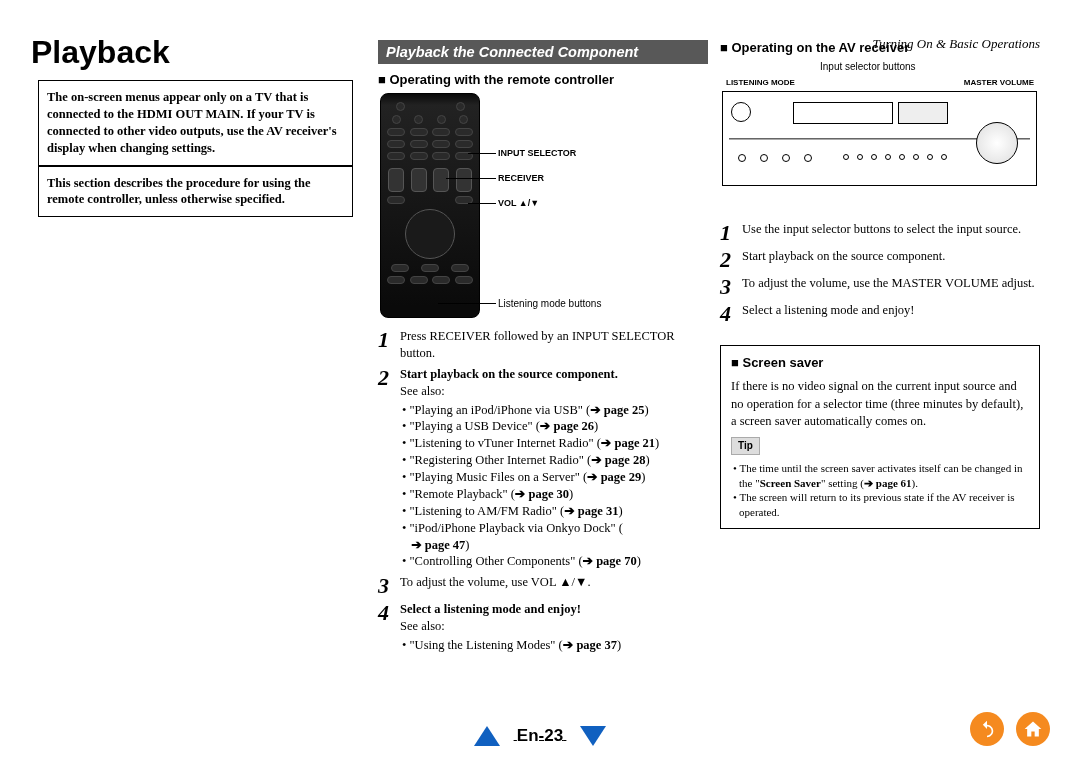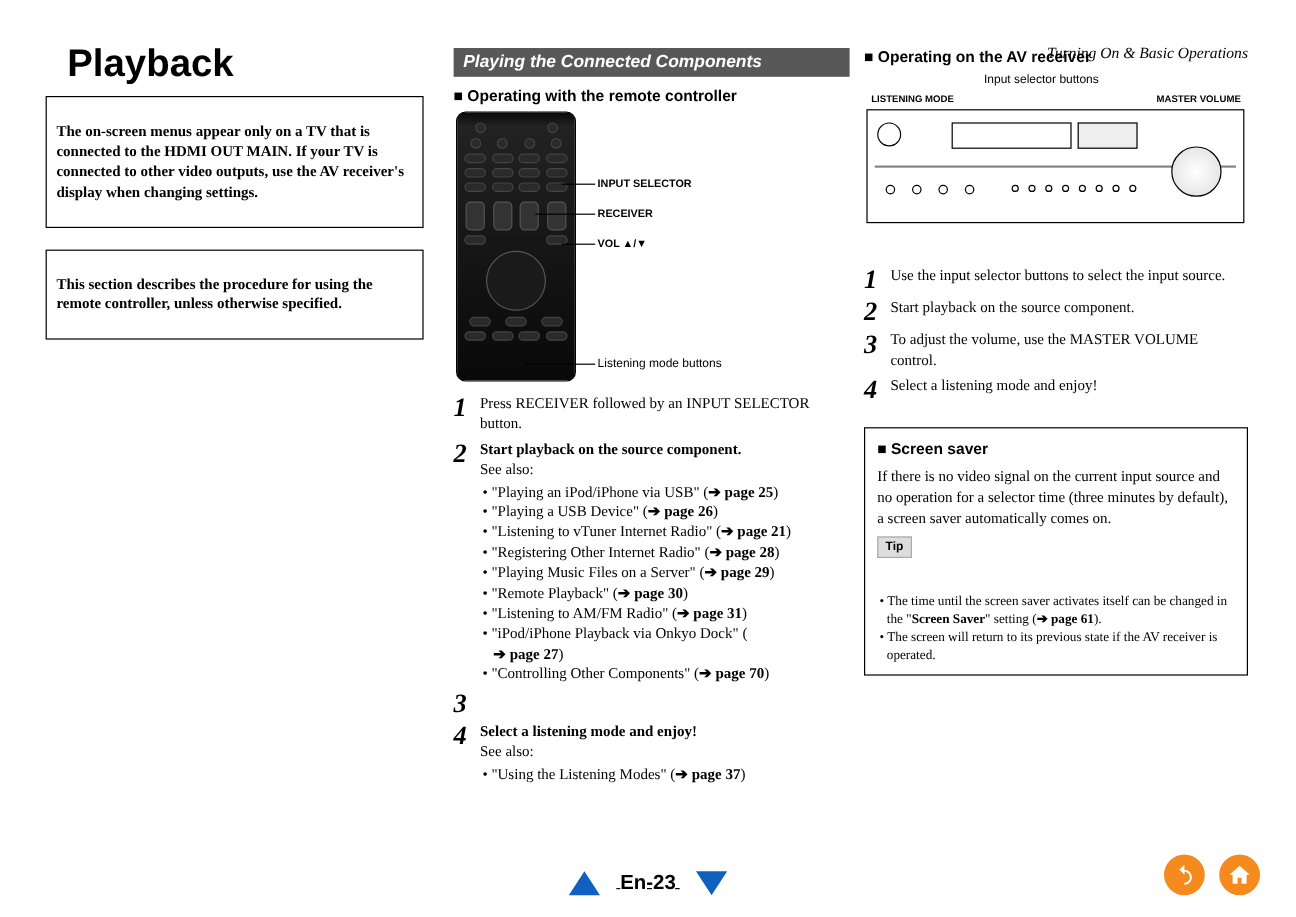--- a/index.html
+++ b/index.html
@@ -15,21 +15,21 @@
   .header-right {
     position: absolute;
     top: 36px;
     right: 40px;
     font-style: italic;
     font-size: 13px;
   }
   .page-title {
     position: absolute;
     top: 34px;
-    left: 56px;
+    left: 31px;
     font-size: 32px;
     font-weight: bold;
     font-family: Arial, sans-serif;
   }
   .col1 {
     position: absolute;
     top: 80px;
     left: 38px;
     width: 315px;
   }
@@ -40,25 +40,25 @@
     width: 330px;
   }
   .col3 {
     position: absolute;
     top: 40px;
     left: 720px;
     width: 320px;
   }
   .note-box1, .note-box2 {
     border: 1px solid #000;
-    padding: 20px 8px;
+    padding: 8px 8px;
     font-weight: bold;
     font-size: 12.5px;
     line-height: 1.35;
-    margin-bottom: 18px;
+    margin-bottom: 0;
   }
   .section-header {
     background: #585858;
     color: #fff;
     font-style: italic;
     font-weight: bold;
     font-family: Arial, sans-serif;
     padding: 4px 8px;
     font-size: 14.5px;
     margin-bottom: 8px;
@@ -135,21 +135,21 @@
   .rcv-label { position:absolute; font-family:Arial,sans-serif; font-size:8px; font-weight:bold;text-align:center;}
   .tip-box {
     border:1px solid #000;
     padding:8px 10px;
     font-size:12.5px;
     line-height:1.4;
     margin-top:20px;
   }
   .tip-box .sqh { font-family:Arial,sans-serif; font-size:13px;}
   .tip-label { background:#ddd; border:1px solid #aaa; padding:1px 6px; font-family:Arial,sans-serif; font-size:10px; font-weight:bold; display:inline-block; margin:6px 0;text-align:center;}
-  .tip-bullets { list-style:none; font-size:11px;margin-top:23px;}
+  .tip-bullets { list-style:none; font-size:11px;}
   .tip-bullets li { padding-left:8px; text-indent:-6px; line-height:1.35;}
   .tip-bullets li::before { content:"• ";}
   
   .page-nav {
     position:absolute;
     bottom:18px; left:0; right:0;
     text-align:center;
     text-decoration:underline;
   }
   .page-nav .tri {
@@ -170,21 +170,21 @@
 <h1 class="page-title">Playback</h1>
 
 <div class="col1">
   <div class="note-box1">
     <span>The on-screen menus appear only on a TV that is connected to the </span><span>HDMI OUT MAIN</span><span>. If your TV is connected to other video outputs, use the AV receiver's display when changing settings.</span>
   </div>
   <div class="note-box2">This section describes the procedure for using the remote controller, unless otherwise specified.</div>
 </div>
 
 <div class="col2">
-  <div class="section-header">Playing the Connected Components</div>
+  <div class="section-header">Playback the Connected Component</div>
   <div class="sqh">Operating with the remote controller</div>
 
   <div class="remote-diagram">
     <div class="remote-body">
       <div class="row" style="margin-top:6px;">
           <span class="btn-round"></span>
           <span class="btn-round" style="visibility:hidden"></span>
           <span class="btn-round"></span>
         </div>
       <div class="row">
@@ -253,27 +253,28 @@
         <span class="bold">Start playback on the source component.</span><br>
         <span>See also:</span>
         <ul class="sub-bullets">
           <li><span>"Playing an iPod/iPhone via USB" (</span><a class="page-link" href="#">page 25</a><span>)</span></li>
           <li><span>"Playing a USB Device" (</span><a class="page-link" href="#">page 26</a><span>)</span></li>
           <li><span>"Listening to vTuner Internet Radio" (</span><a class="page-link" href="#">page 21</a><span>)</span></li>
           <li><span>"Registering Other Internet Radio" (</span><a class="page-link" href="#">page 28</a><span>)</span></li>
           <li><span>"Playing Music Files on a Server" (</span><a class="page-link" href="#">page 29</a><span>)</span></li>
           <li><span>"Remote Playback" (</span><a class="page-link" href="#">page 30</a><span>)</span></li>
           <li><span>"Listening to AM/FM Radio" (</span><a class="page-link" href="#">page 31</a><span>)</span></li>
-          <li><span>"iPod/iPhone Playback via Onkyo Dock" (</span><br>&nbsp;<a class="page-link" href="#">page 27</a><span>)</span></li>
+          <li><span>"iPod/iPhone Playback via Onkyo Dock" (</span><br>&nbsp;<a class="page-link" href="#">page 47</a><span>)</span></li>
           <li><span>"Controlling Other Components" (</span><a class="page-link" href="#">page 70</a><span>)</span></li>
         </ul>
       </div>
     </li>
     <li>
       <div class="step-num">3</div>
+      <div class="step-body bold"><span>To adjust the volume, use </span><span>VOL ▲/▼</span><span>.</span></div>
     </li>
     <li>
       <div class="step-num">4</div>
       <div class="step-body">
         <span class="bold">Select a listening mode and enjoy!</span><br>
         <span>See also:</span>
         <ul class="sub-bullets">
           <li><span>"Using the Listening Modes" (</span><a class="page-link" href="#">page 37</a><span>)</span></li>
         </ul>
       </div>
@@ -317,21 +318,21 @@
     <li>
         <div class="step-num">1</div>
         <div class="step-body bold">Use the input selector buttons to select the input source.</div>
       </li>
     <li>
         <div class="step-num">2</div>
         <div class="step-body bold">Start playback on the source component.</div>
       </li>
     <li>
         <div class="step-num">3</div>
-        <div class="step-body bold"><span>To adjust the volume, use the </span><span>MASTER VOLUME</span><span> control.</span></div>
+        <div class="step-body bold"><span>To adjust the volume, use the </span><span>MASTER VOLUME</span><span> adjust.</span></div>
       </li>
     <li>
         <div class="step-num">4</div>
         <div class="step-body bold">Select a listening mode and enjoy!</div>
       </li>
   </ol>
 
   <div class="tip-box">
     <div class="sqh">Screen saver</div>
     <div>If there is no video signal on the current input source and no operation for a selector time (three minutes by default), a screen saver automatically comes on.</div>

